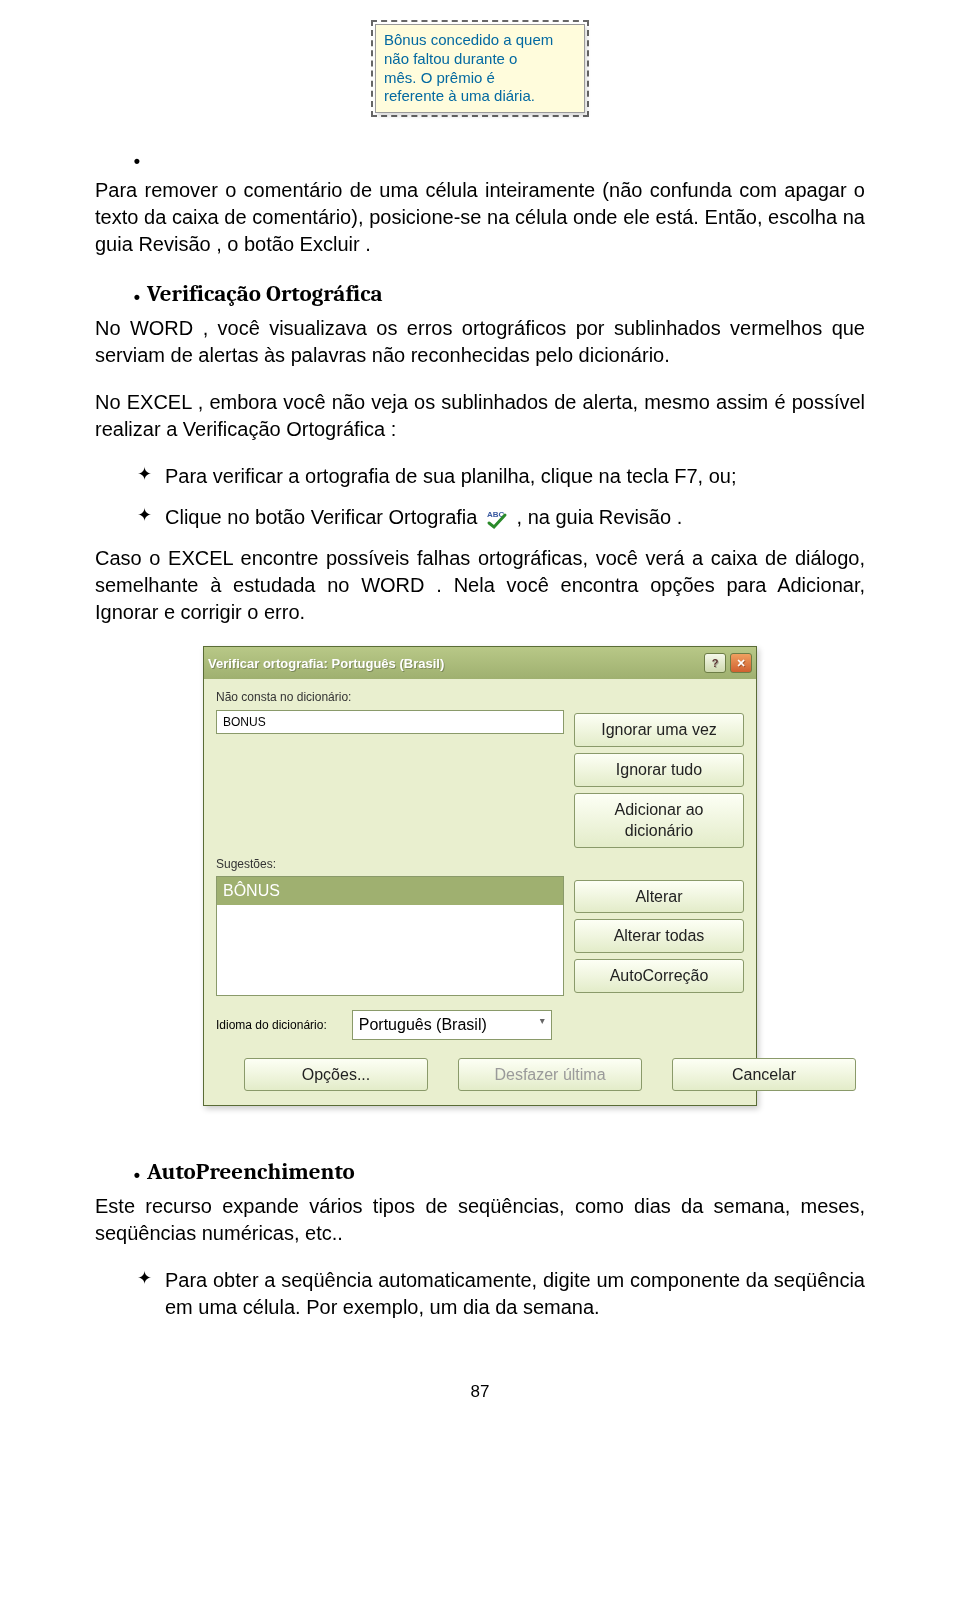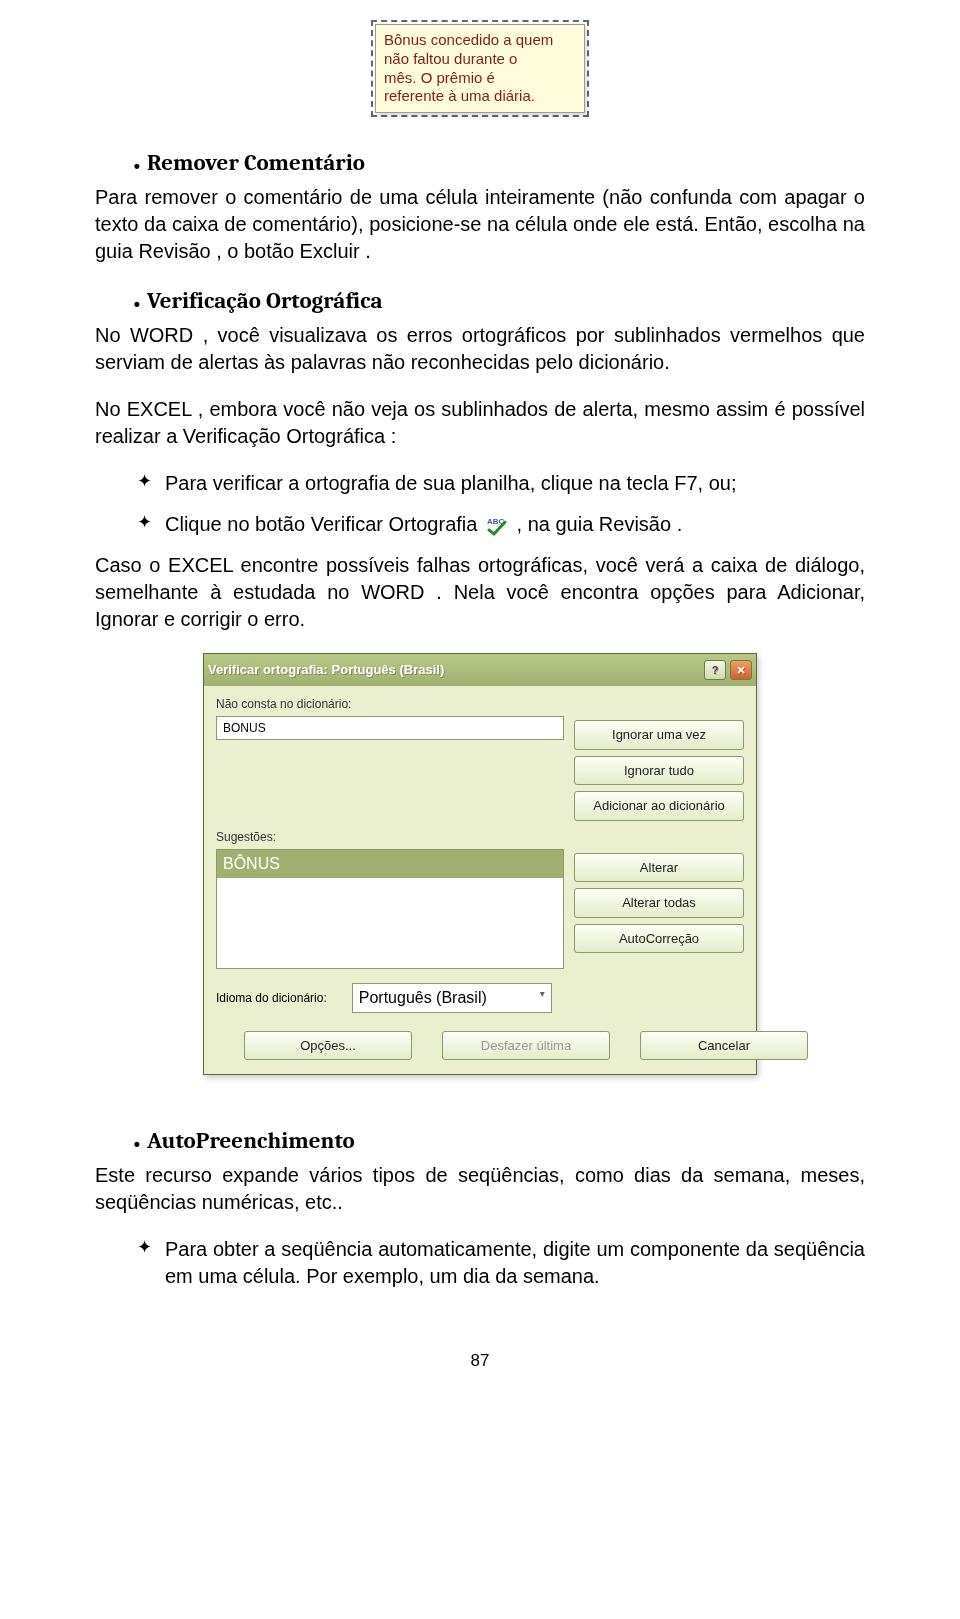--- a/index.html
+++ b/index.html
@@ -28,21 +28,21 @@
     padding: 2px;
   }
   .comment-box-inner {
     background: #fffcdc;
     border: 1px solid #999;
     padding: 6px 10px 6px 8px;
     font-family: Tahoma, Arial, sans-serif;
     font-size: 15px;
     line-height: 1.25;
     width: 190px;
-    color: #7f1d1d;
+    color: #0369a1;
     box-shadow: 2px 3px 4px rgba(0,0,0,.15);
   }
   .bullet-row {
     display: flex;
     align-items: baseline;
     margin-bottom: 6px;
   }
   .bullet-dot {
     width: 20px;
     flex: 0 0 20px;
@@ -134,21 +134,21 @@
   }
   .dlg-list {
     width:100%; height:120px; box-sizing:border-box;
     border:1px solid #8a9a6a; background:#fff; padding:0; overflow:hidden;
   }
   .dlg-list-item {
     background:#9fb070; color:#fff; padding:3px 6px; font-size:16px;
   }
   .dlg-btn {
     border:1px solid #8a9a6a; background:linear-gradient(#fdfff5,#e3ecc9);
-    padding:5px 8px; font-size:13px; text-align:center; border-radius:3px;
+    padding:5px 16px; font-size:16px; text-align:center; border-radius:3px;
     color:#222;
   }
   .dlg-btn.disabled { color:#9a9a9a; }
   .dlg-btn.sm { width:150px; display:inline-block; text-align:center; }
   .dlg-select {
     border:1px solid #8a9a6a; background:#fff; padding:3px 22px 3px 6px;
     font-size:16px; display:inline-block; position:relative; width:170px;
   }
   .dlg-select::after{
     content:"▾"; position:absolute; right:6px; top:3px; color:#666; font-size:10px;
@@ -174,21 +174,20 @@
         <div>Bônus concedido a quem</div>
         <div>não faltou durante o</div>
         <div>mês. O prêmio é</div>
         <div>referente à uma diária.</div>
       </div>
     </div>
   </div>
 
   <div class="bullet-row">
     <span class="bullet-dot">•</span>
-    <span class="bullet-title">Remover Comentário</span>
   </div>
   <p class="para">
     <span>Para remover o comentário de uma célula inteiramente (não confunda com apagar o texto da caixa de comentário), posicione-se na célula onde ele está. Então, escolha na guia </span>
     <span class="italic">Revisão</span>
     <span>, o botão </span>
     <span class="italic">Excluir</span>
     <span>.</span>
   </p>
 
   <div class="bullet-row">

